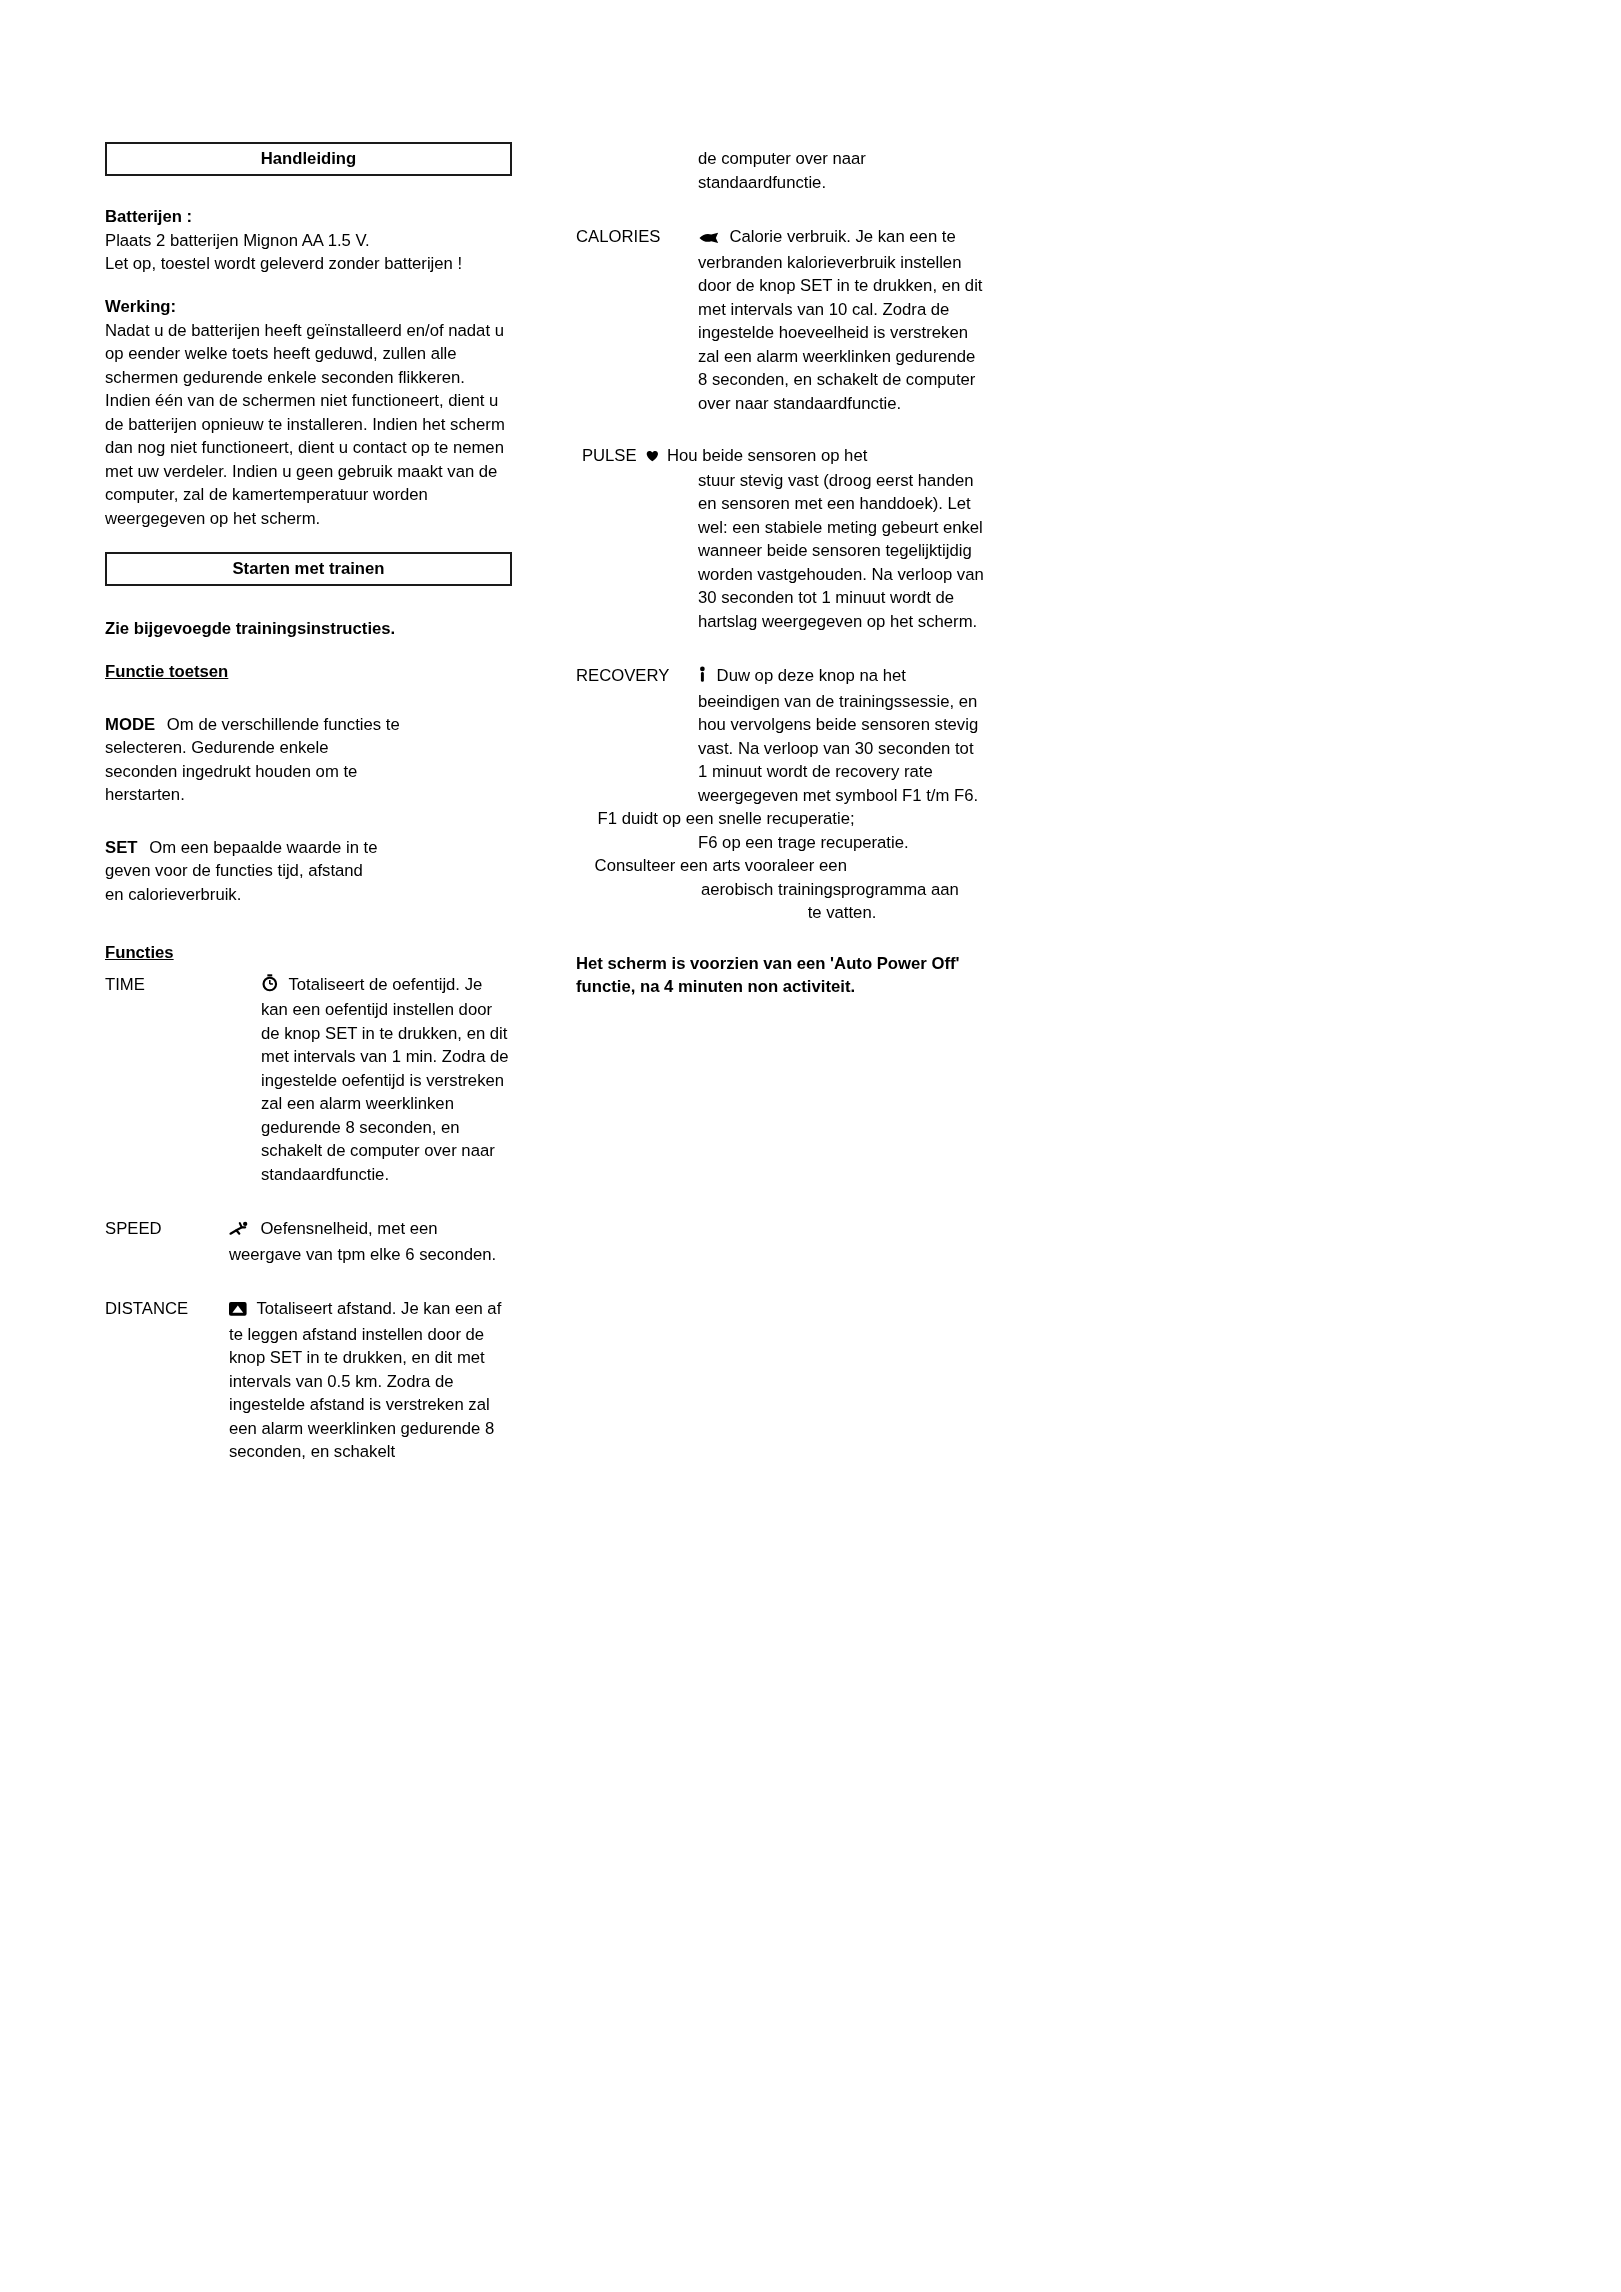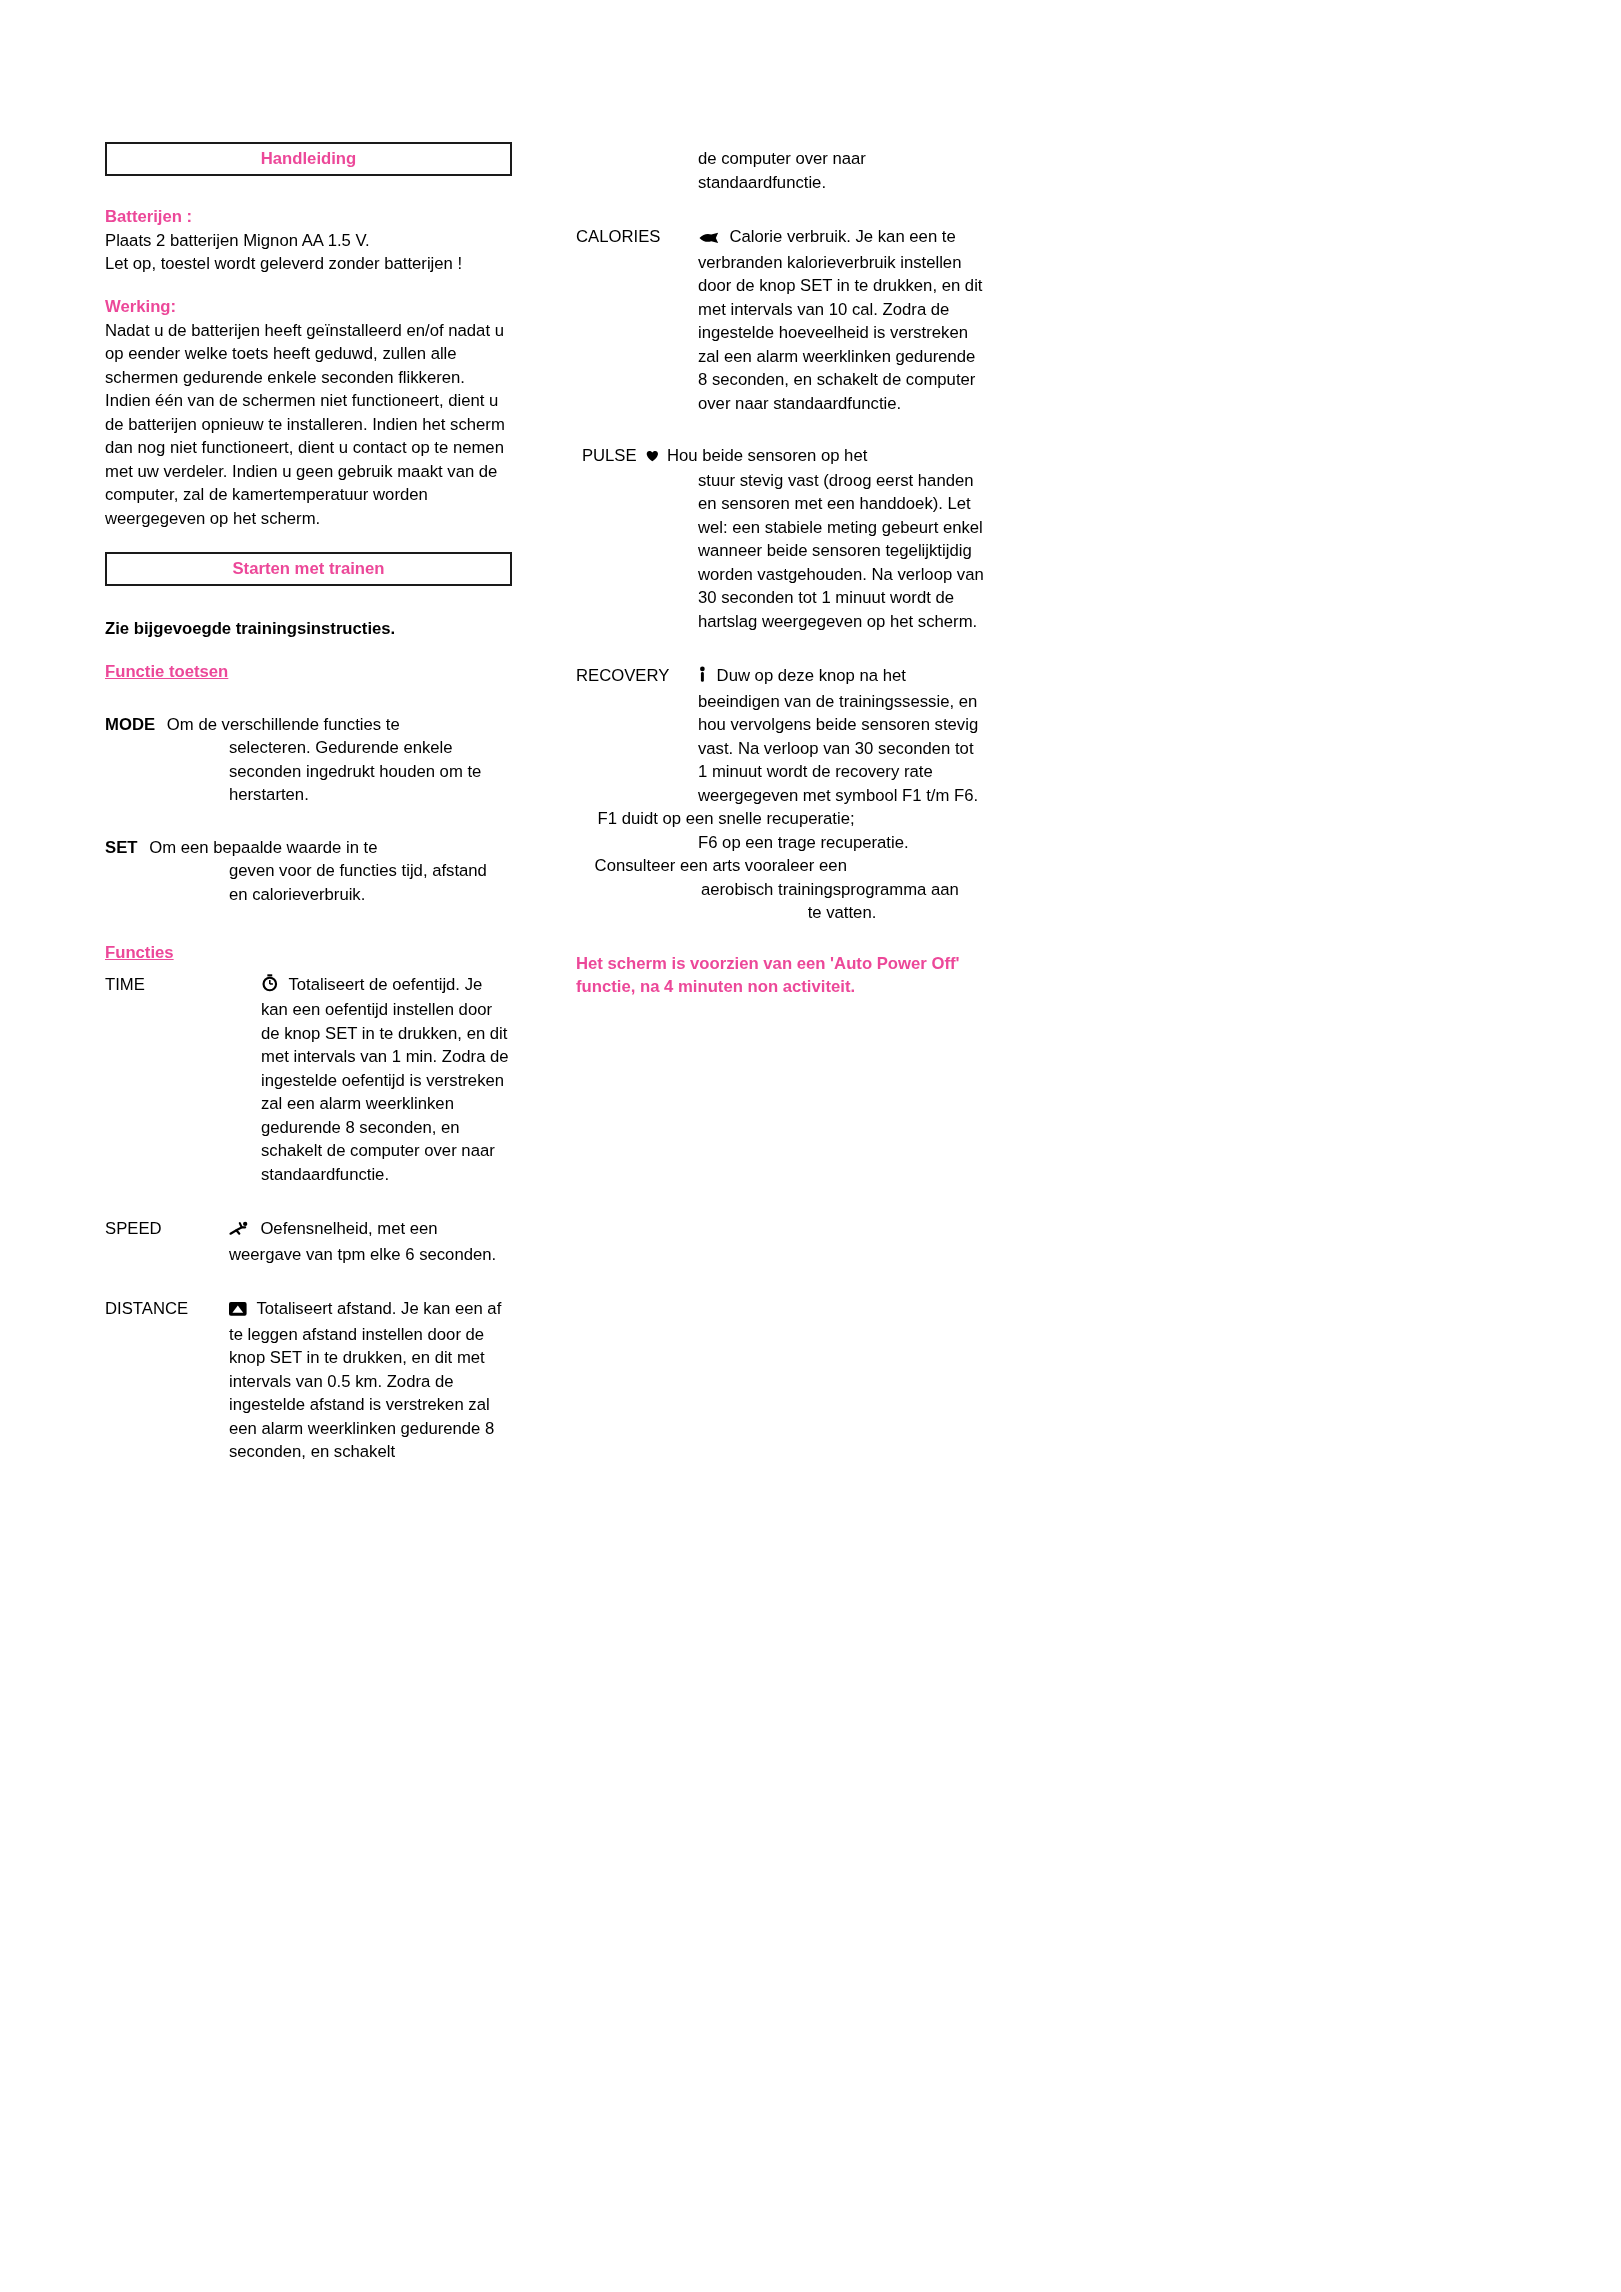--- a/index.html
+++ b/index.html
@@ -23,21 +23,21 @@
     left: 105px;
     top: 142px;
     width: 407px;
   }
   .col-right {
     position: absolute;
     left: 576px;
     top: 147px;
     width: 407px;
   }
-  .accent { color: #ec4899; }
+  .accent { color: #000000; }
   .bold { font-weight: 700; }
   .underline { text-decoration: underline; }
 
   .title-box {
     border: 2px solid #1a1a1a;
     text-align: center;
     padding: 2.9px 0 3.9px 0;
     font-weight: 700;
   }
   .heading {
@@ -48,21 +48,21 @@
   .mt30 { margin-top: 29px; }
   .mt32 { margin-top: 31px; }
   .mt34 { margin-top: 33px; }
   .mt36 { margin-top: 35px; }
 
   p { margin: 0; }
 
   
   .key-entry { margin-top: 29px; }
   .key-entry .key-first .lbl { font-weight: 700; margin-right: 11.8px; }
-  .key-rest { margin-left: 124px; width: 274px; }
+  .key-rest { width: 274px; }
 
   
   .entry { display: flex; margin-top: 31px; }
   .entry-label { flex: 0 0 124px; width: 124px; }
   .entry-label.r { flex: 0 0 122px; width: 122px; }
   .entry-body { flex: 1 1 auto; }
 
   .icon {
     display: inline-block;
     vertical-align: -2px;

